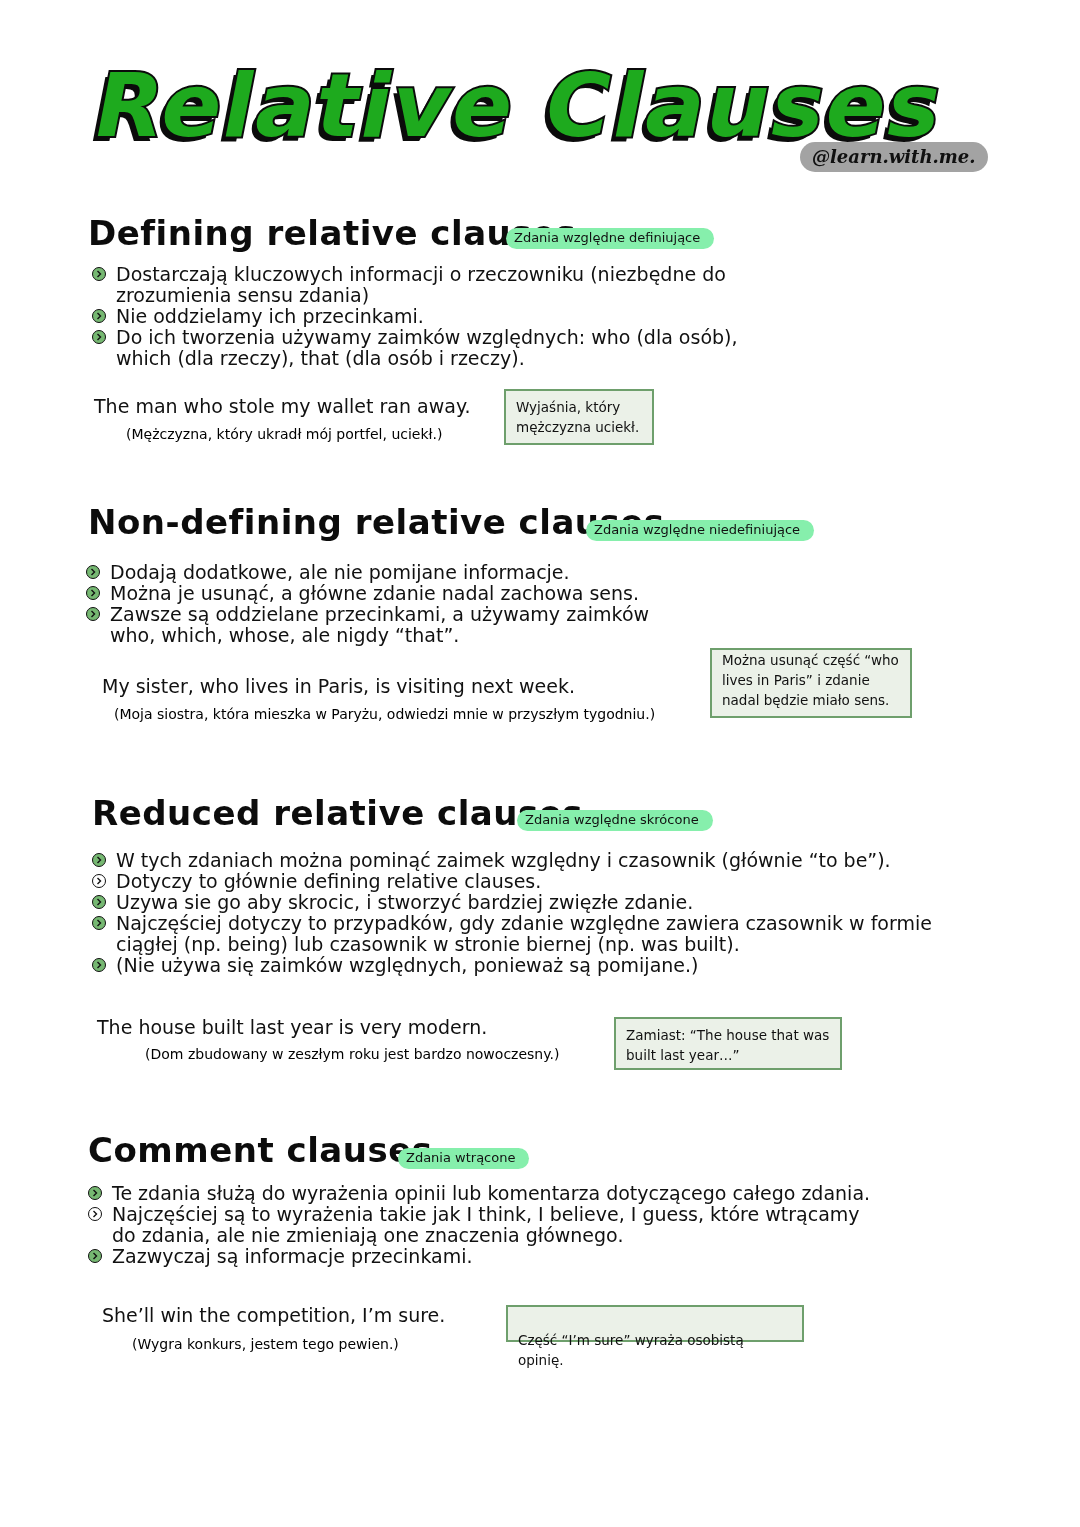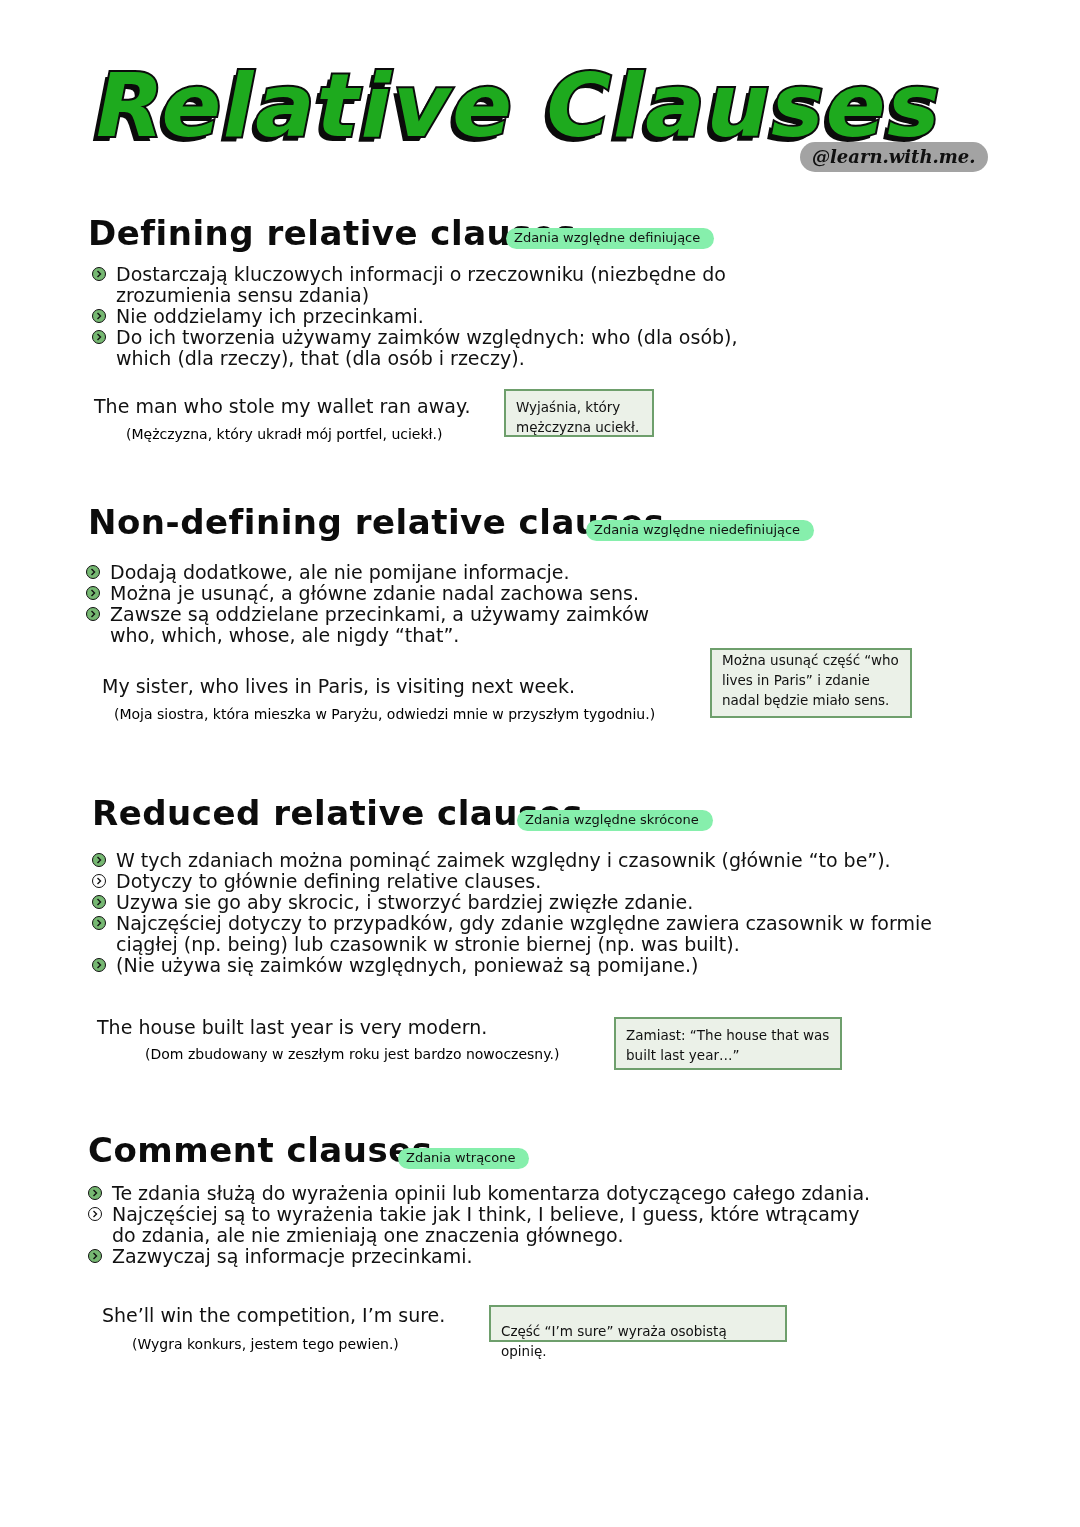--- a/index.html
+++ b/index.html
@@ -70,21 +70,21 @@
           <path d="M2.5 1 L5.5 4 L2.5 7" fill="none" stroke="#111" stroke-width="1.4"></path>
         </svg>
       </span>
     <div>Do ich tworzenia używamy zaimków względnych: who (dla osób),</div>
     <div>which (dla rzeczy), that (dla osób i rzeczy).</div>
   </div>
 </div>
 
 <div class="abs ex" style="left:94px; top:395px;">The man who stole my wallet ran away.</div>
 <div class="abs tr" style="left:126px; top:426px;">(Mężczyzna, który ukradł mój portfel, uciekł.)</div>
-<div class="abs note" style="left:504px; top:389px; width:150px; height:48px;">
+<div class="abs note" style="left:504px; top:389px; width:150px; height:56px;">
   <div>Wyjaśnia, który</div>
   <div>mężczyzna uciekł.</div>
 </div>
 
 <div class="abs h2" style="left:88px; top:505px;">Non-defining relative clauses</div>
 <div class="abs tag" style="left:586px; top:520px;">Zdania względne niedefiniujące</div>
 
 <div class="abs list" style="left:86px; top:562px;">
   <div class="item">
     <span class="bullet">
@@ -201,15 +201,15 @@
         <svg viewBox="0 0 8 8">
           <path d="M2.5 1 L5.5 4 L2.5 7" fill="none" stroke="#111" stroke-width="1.4"></path>
         </svg>
       </span>
     <div>Zazwyczaj są informacje przecinkami.</div>
   </div>
 </div>
 
 <div class="abs ex" style="left:102px; top:1304px;">She’ll win the competition, I’m sure.</div>
 <div class="abs tr" style="left:132px; top:1336px;">(Wygra konkurs, jestem tego pewien.)</div>
-<div class="abs note" style="left:489px; top:1305px; width:298px; height:37px; padding-top:14px;">
+<div class="abs note" style="left:506px; top:1305px; width:298px; height:37px; padding-top:23px;">
   <div>Część “I’m sure” wyraża osobistą opinię.</div>
 </div>
 
 </body></html>

